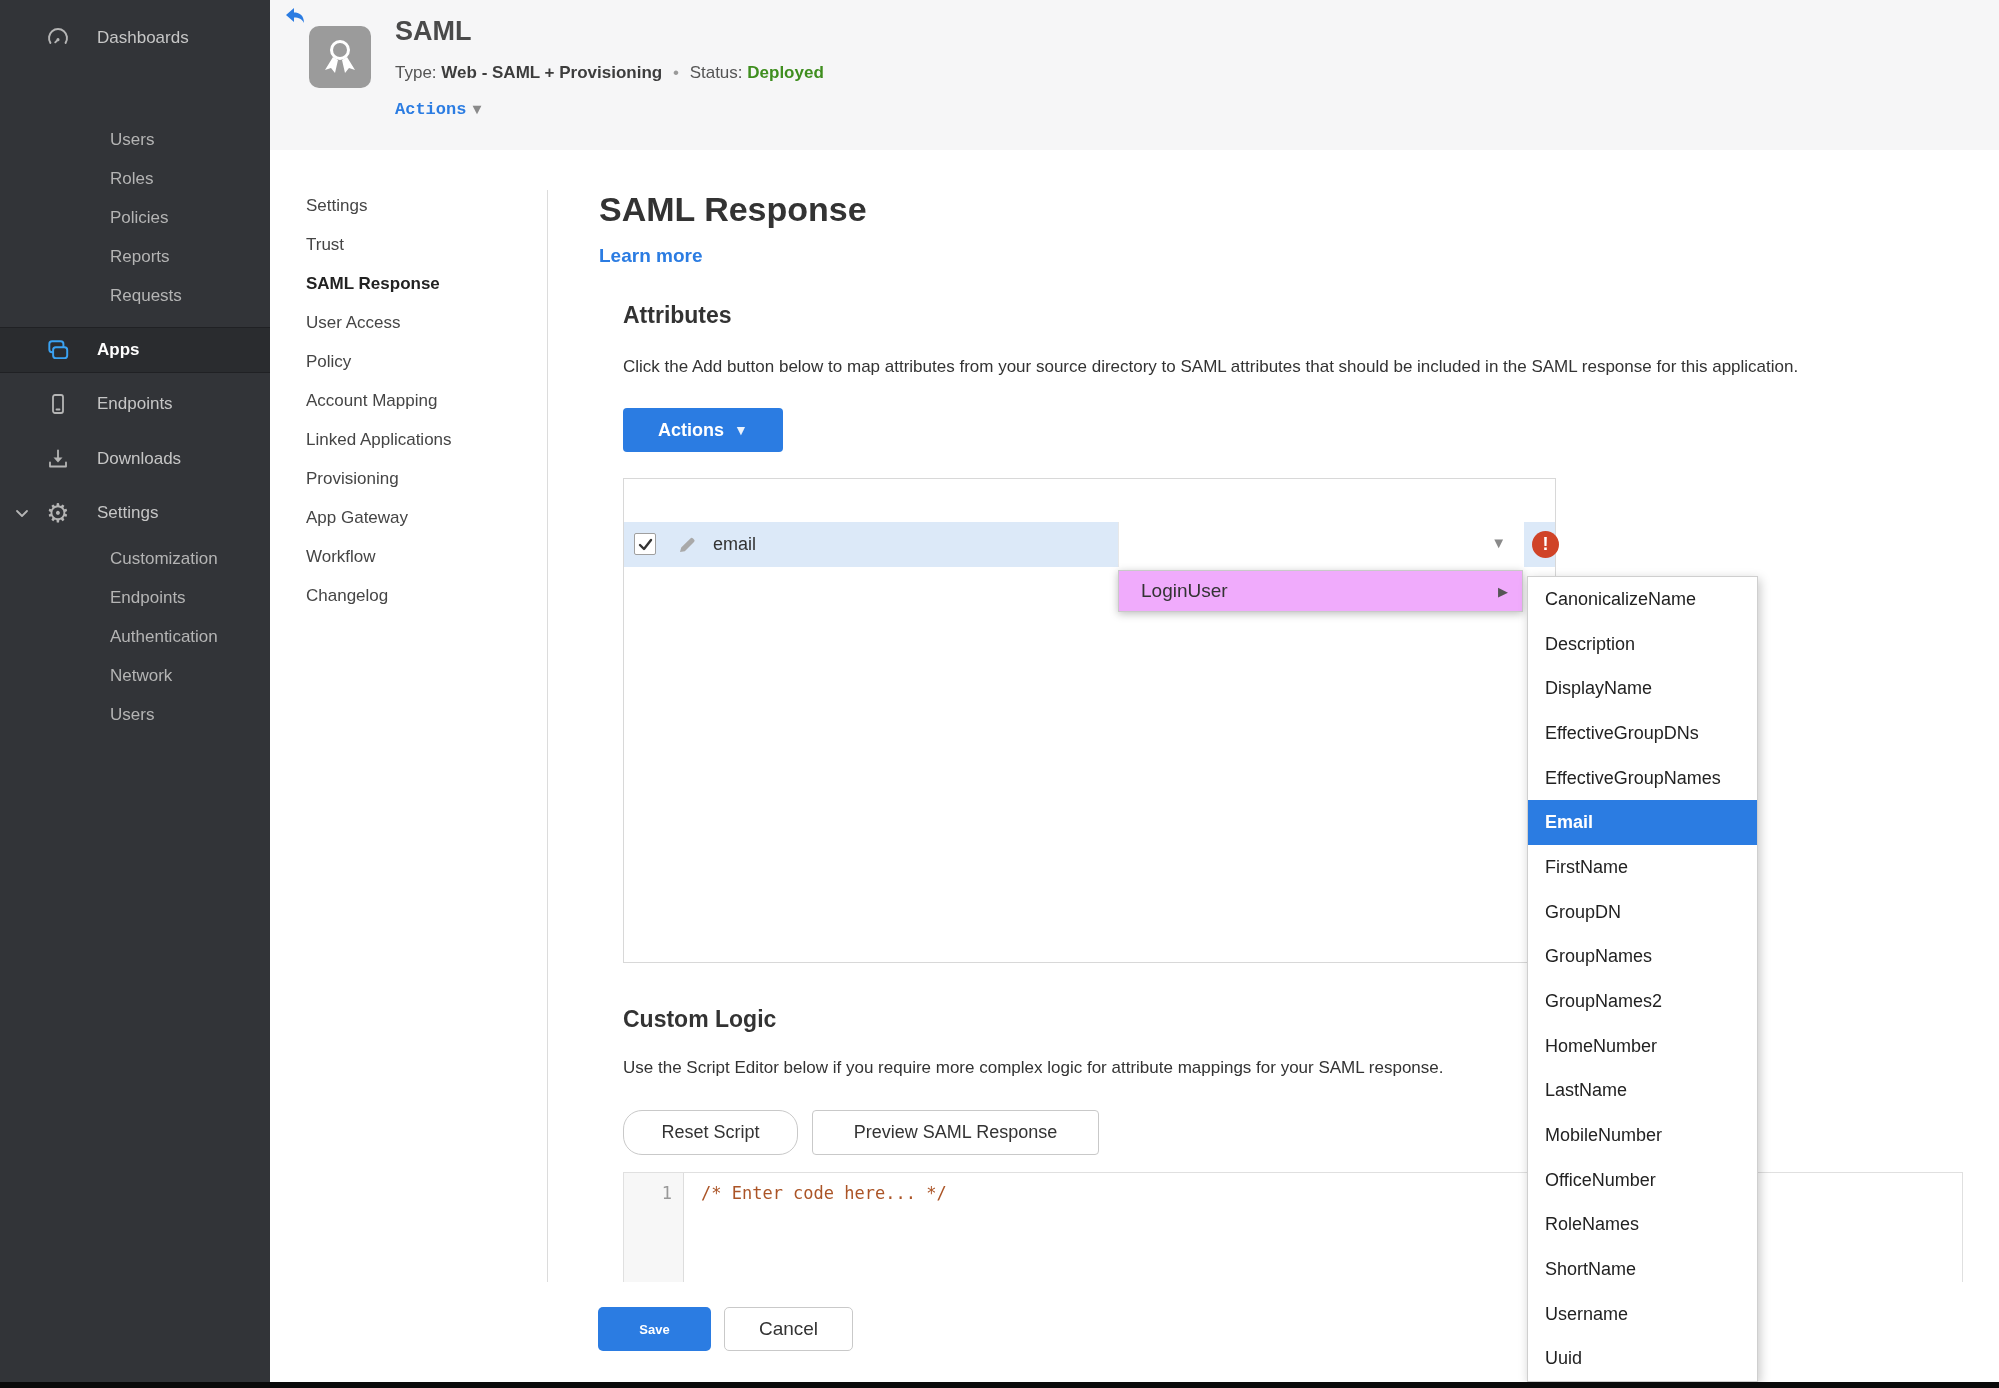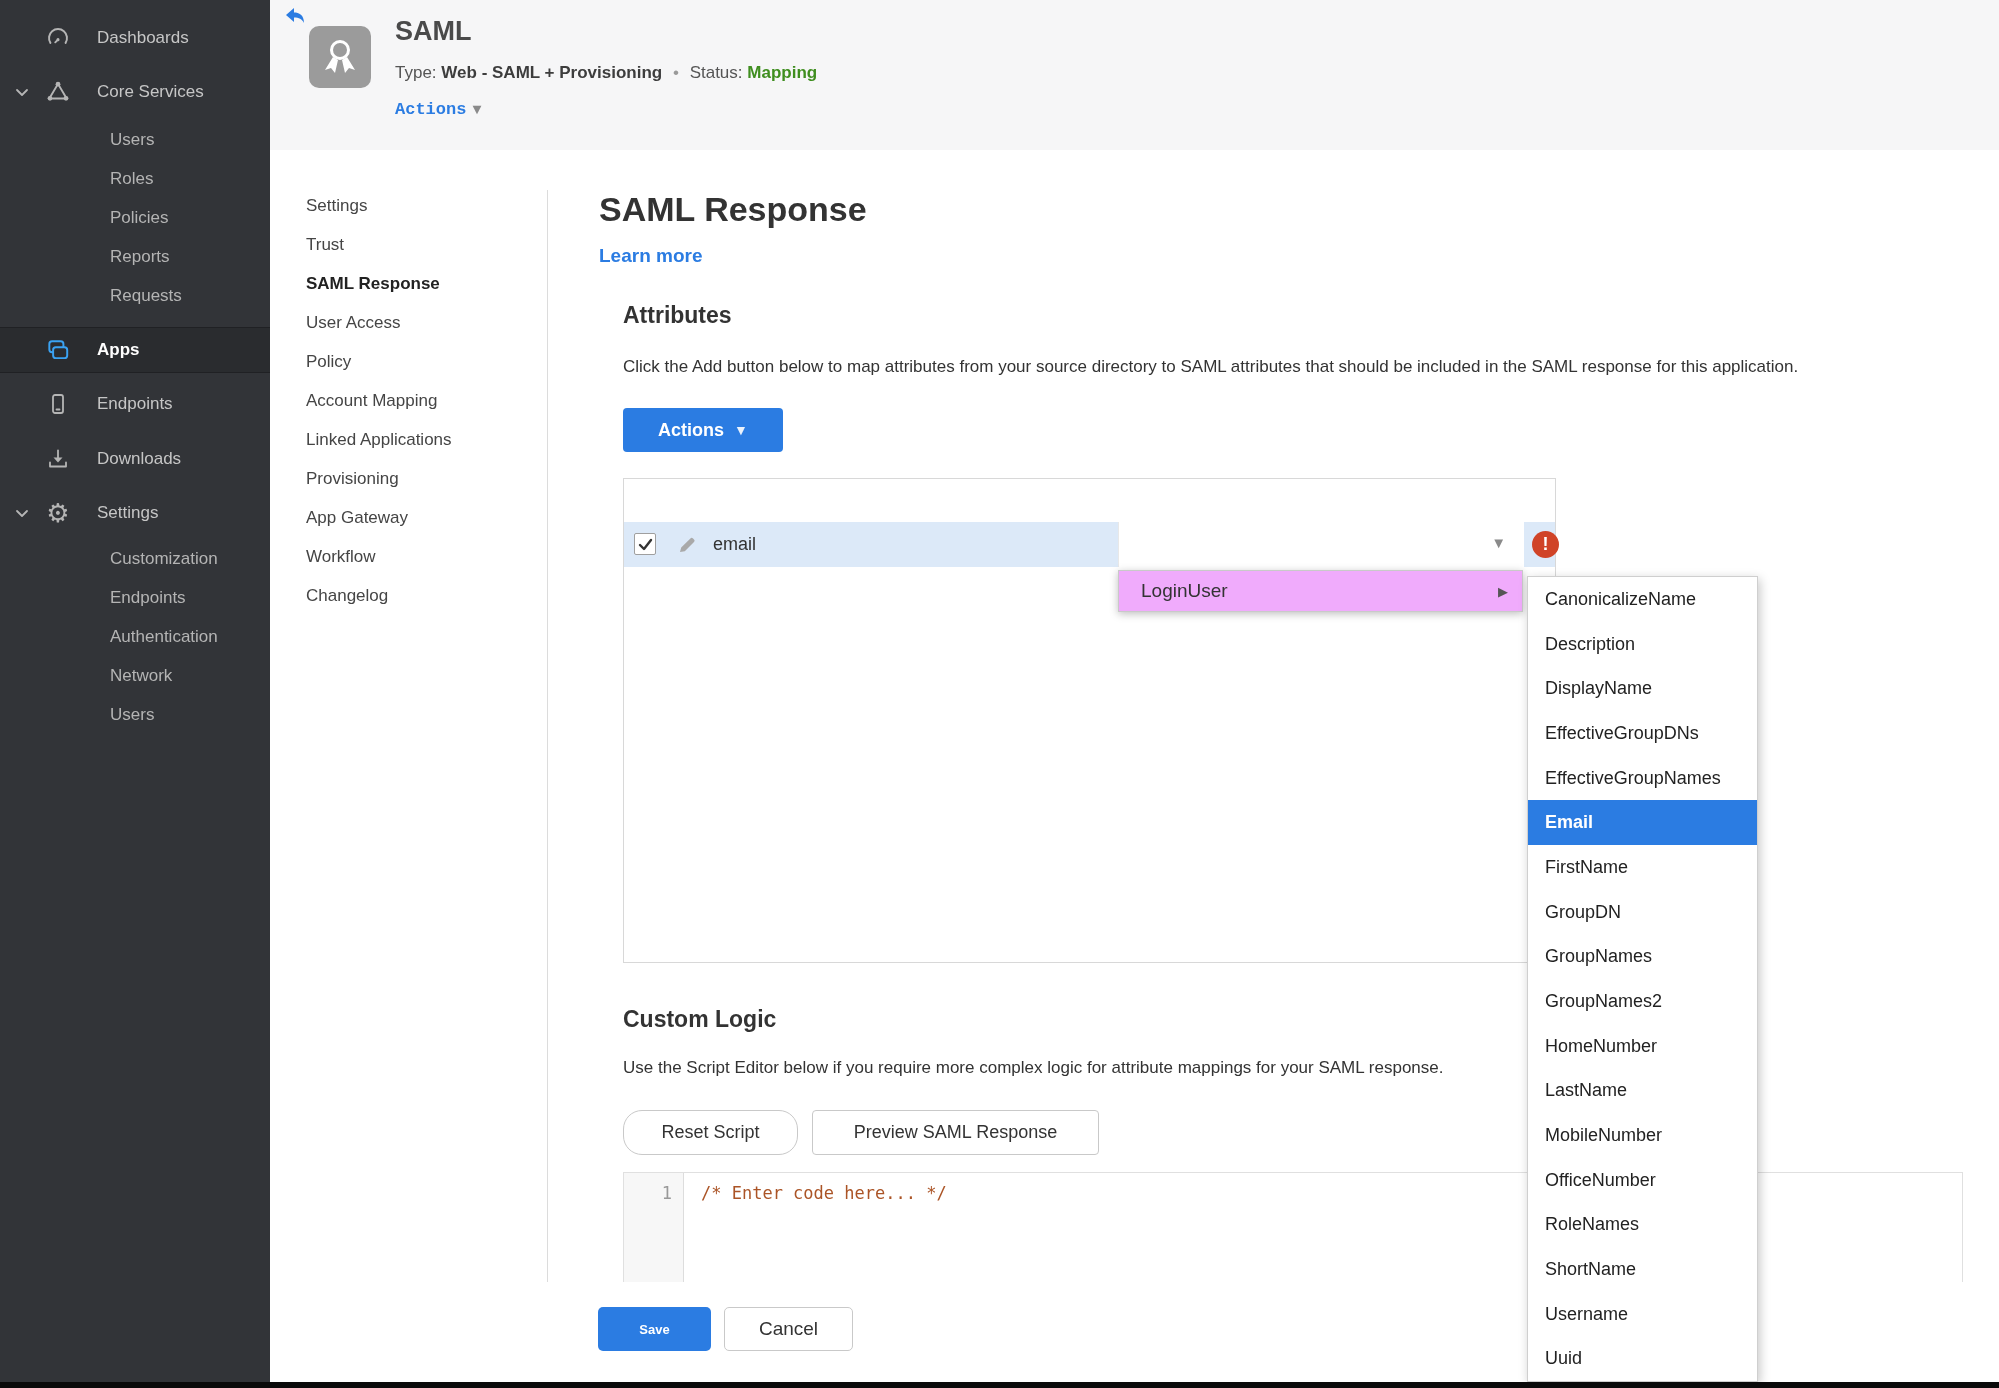--- a/index.html
+++ b/index.html
@@ -97,36 +97,20 @@
       <span class="sb-icon">
         <svg class="lineicon" width="26" height="26" viewBox="0 0 24 24">
             <path d="M5 16.5 A8.3 8.3 0 1 1 19 16.5"></path>
             <path d="M12 13.5 L9.5 16"></path>
             <circle cx="12" cy="13.5" r="1.4" fill="#b5b5b5" stroke="none"></circle>
           </svg>
       </span>
       <span class="sb-label">Dashboards</span>
     </div>
 
-    <div class="sb-row sb-top" style="top:68px;">
-      <span class="sb-chev">
-        <svg class="lineicon" width="16" height="16" viewBox="0 0 16 16">
-            <polyline points="3,6 8,11 13,6"></polyline>
-          </svg>
-      </span>
-      <span class="sb-icon">
-        <svg class="lineicon" width="26" height="26" viewBox="0 0 24 24">
-            <path d="M12 4.5 L20 18 H4 Z" stroke-linejoin="round"></path>
-            <circle cx="12" cy="4.8" r="2.2" fill="#b5b5b5" stroke="none"></circle>
-            <circle cx="4.6" cy="17.8" r="2.2" fill="#b5b5b5" stroke="none"></circle>
-            <circle cx="19.4" cy="17.8" r="2.2" fill="#b5b5b5" stroke="none"></circle>
-          </svg>
-      </span>
-      <span class="sb-label">Core Services</span>
-    </div>
 
     <div class="sb-row sb-sub" style="top:120px;">
         <span class="sb-label">Users</span>
       </div>
     <div class="sb-row sb-sub" style="top:159px;">
         <span class="sb-label">Roles</span>
       </div>
     <div class="sb-row sb-sub" style="top:198px;">
         <span class="sb-label">Policies</span>
       </div>
@@ -207,21 +191,21 @@
           <polygon points="13,22 18,25 15,38 11,33 5,35" fill="#fff"></polygon>
           <polygon points="27,22 22,25 25,38 29,33 35,35" fill="#fff"></polygon>
         </svg>
     </div>
     <div id="app-title">SAML</div>
     <div id="app-meta">
       <span>Type:</span>
       <b>Web - SAML + Provisioning</b>
       <span class="dot">•</span>
       <span>Status:</span>
-      <span class="deployed">Mapping</span>
+      <span class="deployed">Deployed</span>
     </div>
     <div id="hdr-actions">
       <span>Actions</span><span class="caret">▼</span>
     </div>
   </header>
 
   <nav id="side-nav">
     <div class="nav-item">Settings</div>
     <div class="nav-item">Trust</div>
     <div class="nav-item active">SAML Response</div>

